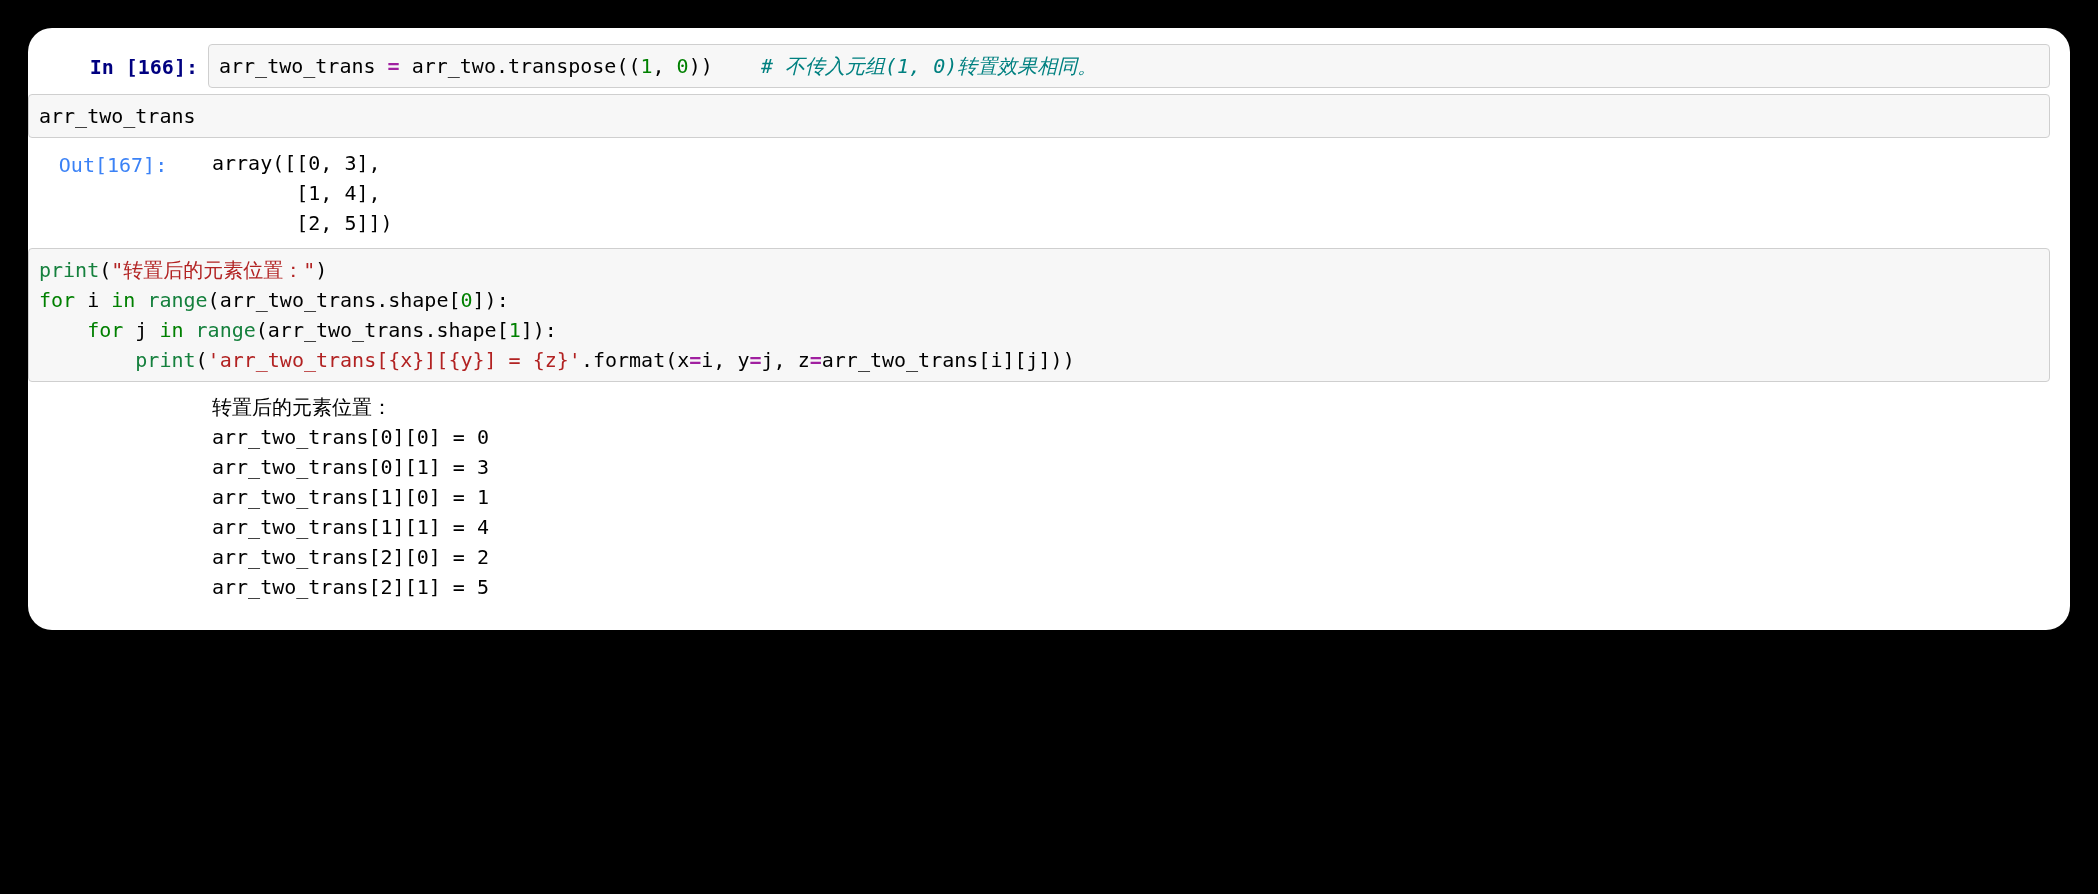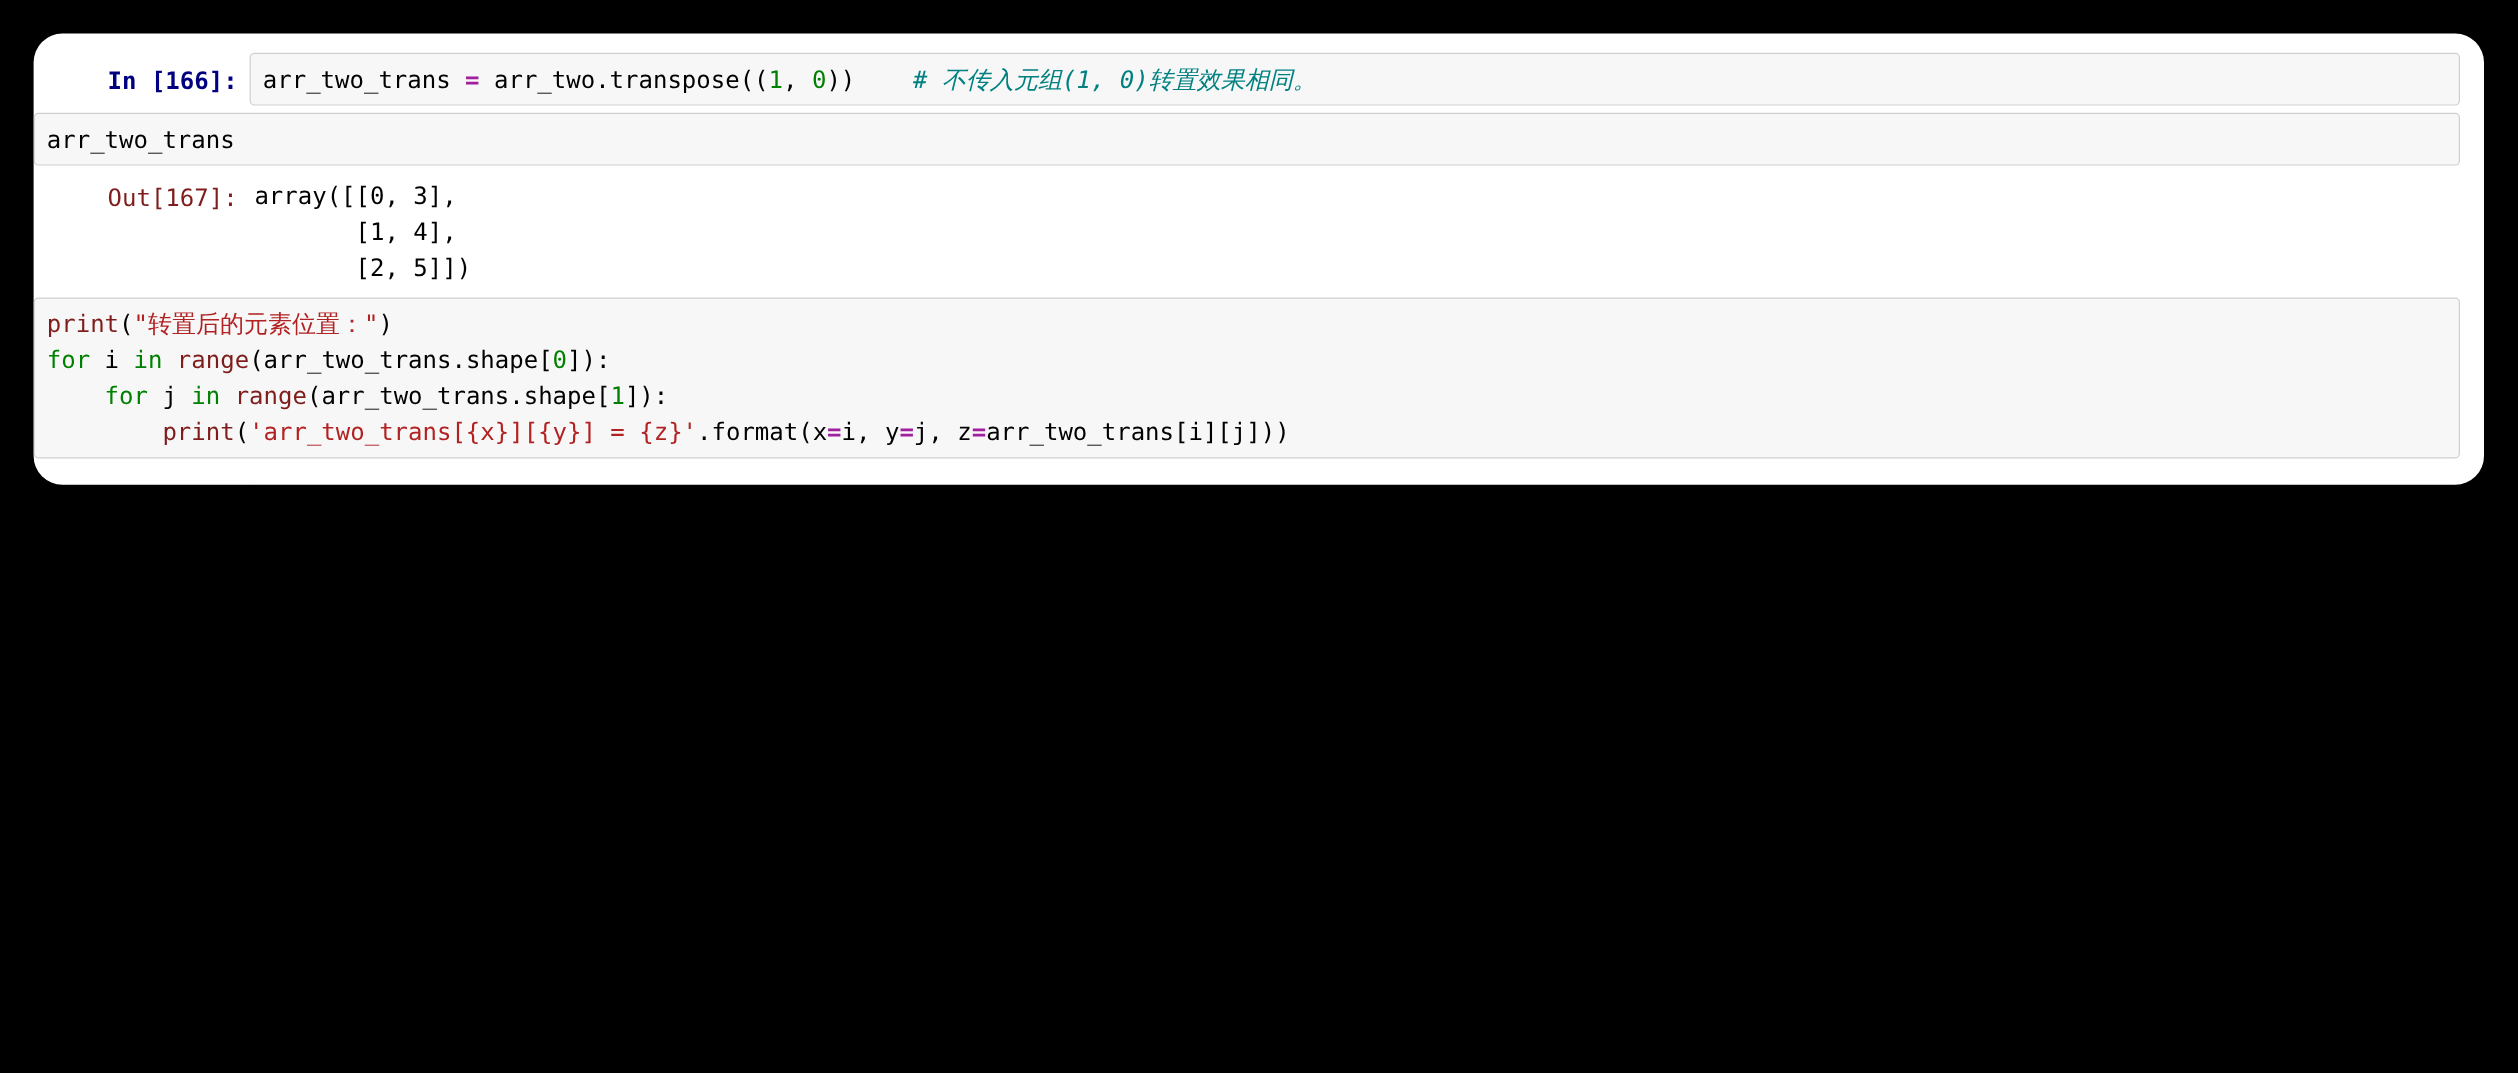--- a/index.html
+++ b/index.html
@@ -25,21 +25,21 @@
   .prompt {
     width: 170px;
     flex: 0 0 170px;
     text-align: right;
     padding: 8px 10px 8px 0;
     font-family: inherit;
     white-space: pre;
     user-select: none;
   }
   .prompt-in { color: #000080; font-weight: bold; }
-  .prompt-out { color: #7f1d1d; }
+  .prompt-out { color: #3b82f6; text-align: center; }
   .input-area {
     flex: 1;
     background: #f7f7f7;
     border: 1px solid #cfcfcf;
     border-radius: 4px;
     padding: 6px 10px;
     margin-right: 20px;
     white-space: pre;
     font-family: inherit;
     overflow-x: auto;
@@ -47,21 +47,21 @@
   .output-area {
     flex: 1;
     padding: 6px 10px 6px 4px;
     white-space: pre;
     font-family: inherit;
   }
   
   .tok-op   { color: #a020a0; font-weight: bold; }     
   .tok-num  { color: #008000; }                         
   .tok-cmt  { color: #008080; font-style: italic; }    
-  .tok-bi   { color: #7f1d1d; }                         
+  .tok-bi   { color: #15803d; }                         
   .tok-str  { color: #b22222; }                         
   .tok-kw   { color: #008000; font-weight: normal; }     
   .tok-name { color: #000; }
   .tok-punc { color: #000; }
 </style>
 </head>
 <body>
 
 <div class="frame">
 
@@ -81,14 +81,24 @@
        [2, 5]])</div>
   </div>
 
   <div class="cell">
     <div class="input-area"><span class="tok-bi">print</span><span class="tok-punc">(</span><span class="tok-str">"转置后的元素位置："</span><span class="tok-punc">)
 </span><span class="tok-kw">for</span><span class="tok-name"> i </span><span class="tok-kw">in</span><span class="tok-name"> </span><span class="tok-bi">range</span><span class="tok-punc">(</span><span class="tok-name">arr_two_trans</span><span class="tok-punc">.</span><span class="tok-name">shape</span><span class="tok-punc">[</span><span class="tok-num">0</span><span class="tok-punc">]):
     </span><span class="tok-kw">for</span><span class="tok-name"> j </span><span class="tok-kw">in</span><span class="tok-name"> </span><span class="tok-bi">range</span><span class="tok-punc">(</span><span class="tok-name">arr_two_trans</span><span class="tok-punc">.</span><span class="tok-name">shape</span><span class="tok-punc">[</span><span class="tok-num">1</span><span class="tok-punc">]):
         </span><span class="tok-bi">print</span><span class="tok-punc">(</span><span class="tok-str">'arr_two_trans[{x}][{y}] = {z}'</span><span class="tok-punc">.</span><span class="tok-name">format</span><span class="tok-punc">(</span><span class="tok-name">x</span><span class="tok-op">=</span><span class="tok-name">i</span><span class="tok-punc">, </span><span class="tok-name">y</span><span class="tok-op">=</span><span class="tok-name">j</span><span class="tok-punc">, </span><span class="tok-name">z</span><span class="tok-op">=</span><span class="tok-name">arr_two_trans</span><span class="tok-punc">[</span><span class="tok-name">i</span><span class="tok-punc">][</span><span class="tok-name">j</span><span class="tok-punc">]))</span></div>
   </div>
 
+  <div class="cell">
+    <div class="prompt"></div>
+    <div class="output-area">转置后的元素位置：
+arr_two_trans[0][0] = 0
+arr_two_trans[0][1] = 3
+arr_two_trans[1][0] = 1
+arr_two_trans[1][1] = 4
+arr_two_trans[2][0] = 2
+arr_two_trans[2][1] = 5</div>
+  </div>
 
 </div>
 
 </body></html>

